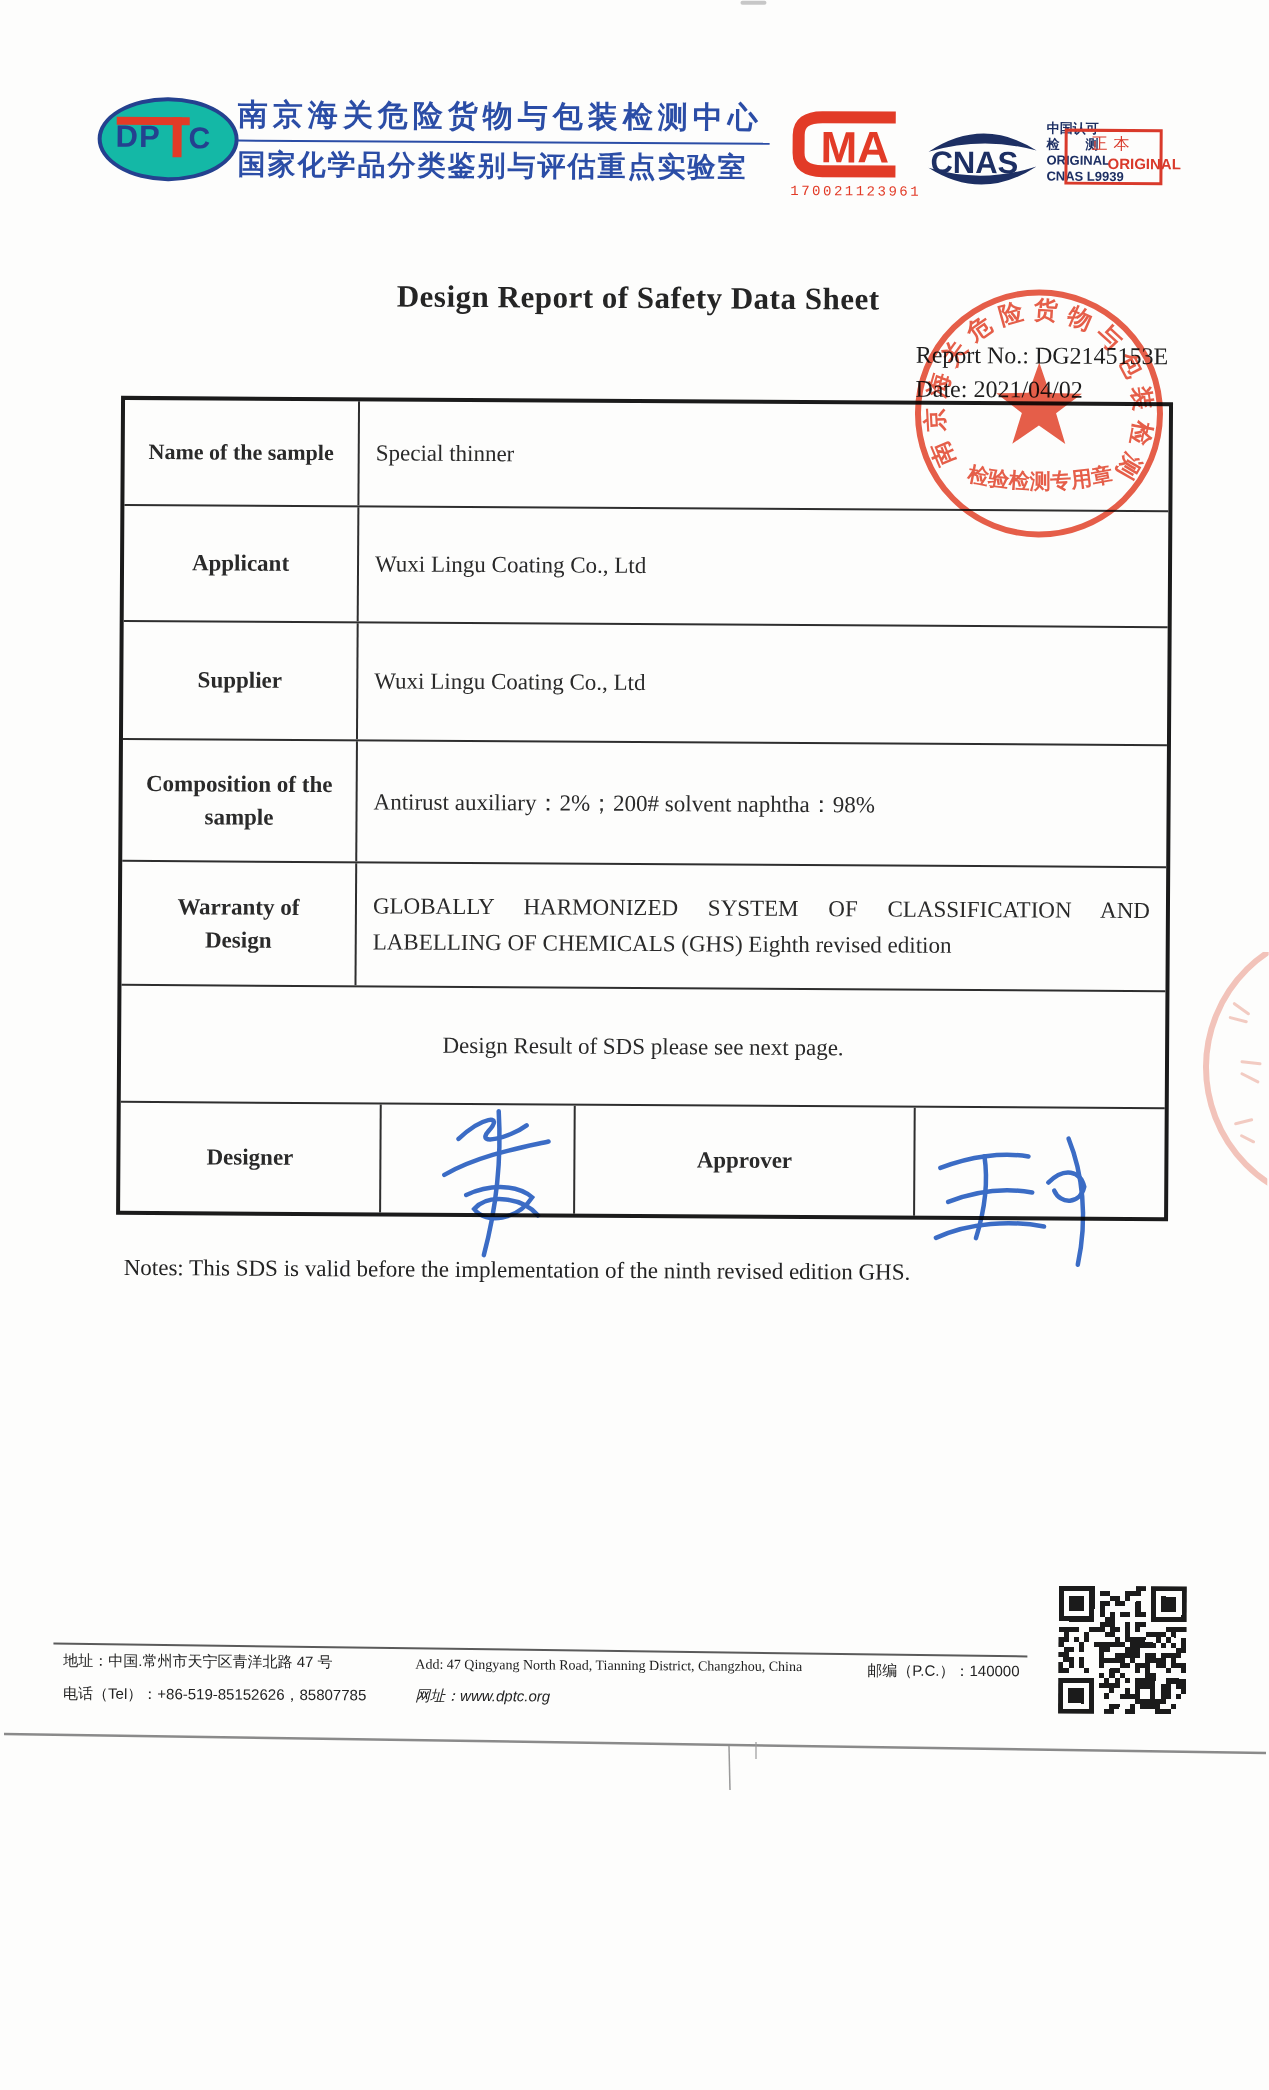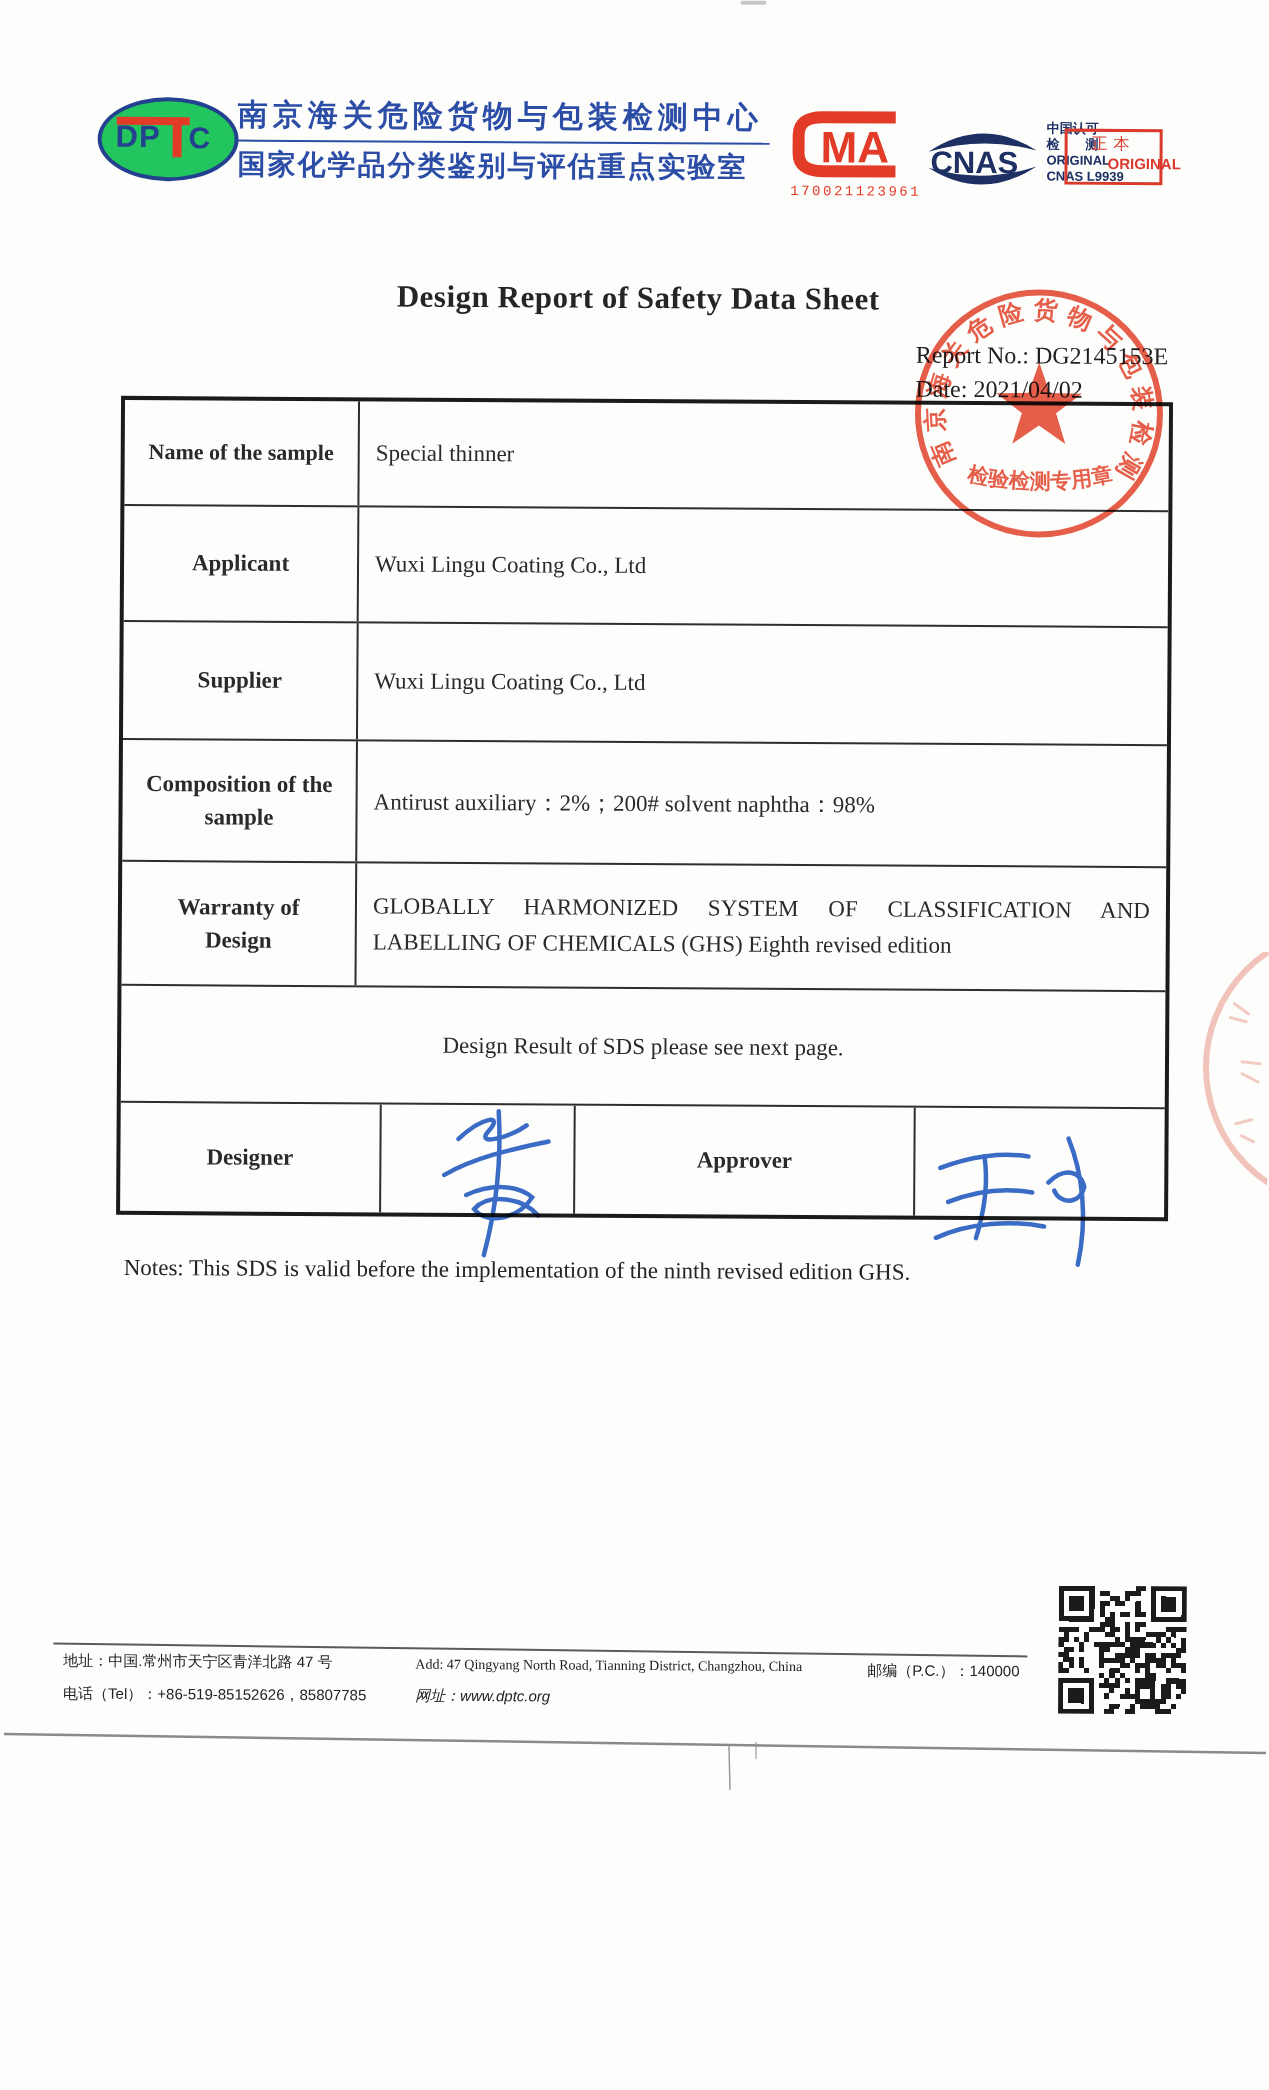--- a/index.html
+++ b/index.html
@@ -5,21 +5,21 @@
   html,body{margin:0;padding:0;background:#e9e9e9;}
   #page{
     position:relative;width:1269px;height:2090px;margin:0 auto;
     background:#fdfdfc;overflow:hidden;
     font-family:"Liberation Serif", serif;color:#2a2a2a;
   }
   #sheet{position:absolute;inset:0;transform:rotate(0.35deg);transform-origin:634px 900px;}
   .abs{position:absolute;}
 
   
-  .dptc-logo{left:93px;top:100px;width:133px;height:76px;border:4px solid #24418f;border-radius:50%;background:#22c55e;}
+  .dptc-logo{left:93px;top:100px;width:133px;height:76px;border:4px solid #24418f;border-radius:50%;background:#14b8a6;}
   .dptc-bar{position:absolute;left:15px;top:16px;width:73px;height:8px;background:#e23b27;}
   .dptc-stem{position:absolute;left:71px;top:16px;width:9px;height:40px;background:#e23b27;}
   .dptc-dp{position:absolute;left:14px;top:18px;font-family:"Liberation Sans",sans-serif;font-weight:bold;font-size:31px;color:#24418f;letter-spacing:1px;}
   .dptc-c{position:absolute;left:87px;top:20px;font-family:"Liberation Sans",sans-serif;font-weight:bold;font-size:30px;color:#24418f;}
 
   .org-block{left:233px;top:97px;width:532px;text-align:left;color:#2b4da6;font-family:"Liberation Sans",sans-serif;}
   .org-line1{font-size:30px;font-weight:600;letter-spacing:5px;white-space:nowrap;padding-bottom:4px;border-bottom:2px solid #2b4da6;}
   .org-line2{font-size:28px;font-weight:600;letter-spacing:2px;white-space:nowrap;padding-top:4px;}
 
   .cma{left:786px;top:106px;width:130px;text-align:center;}

